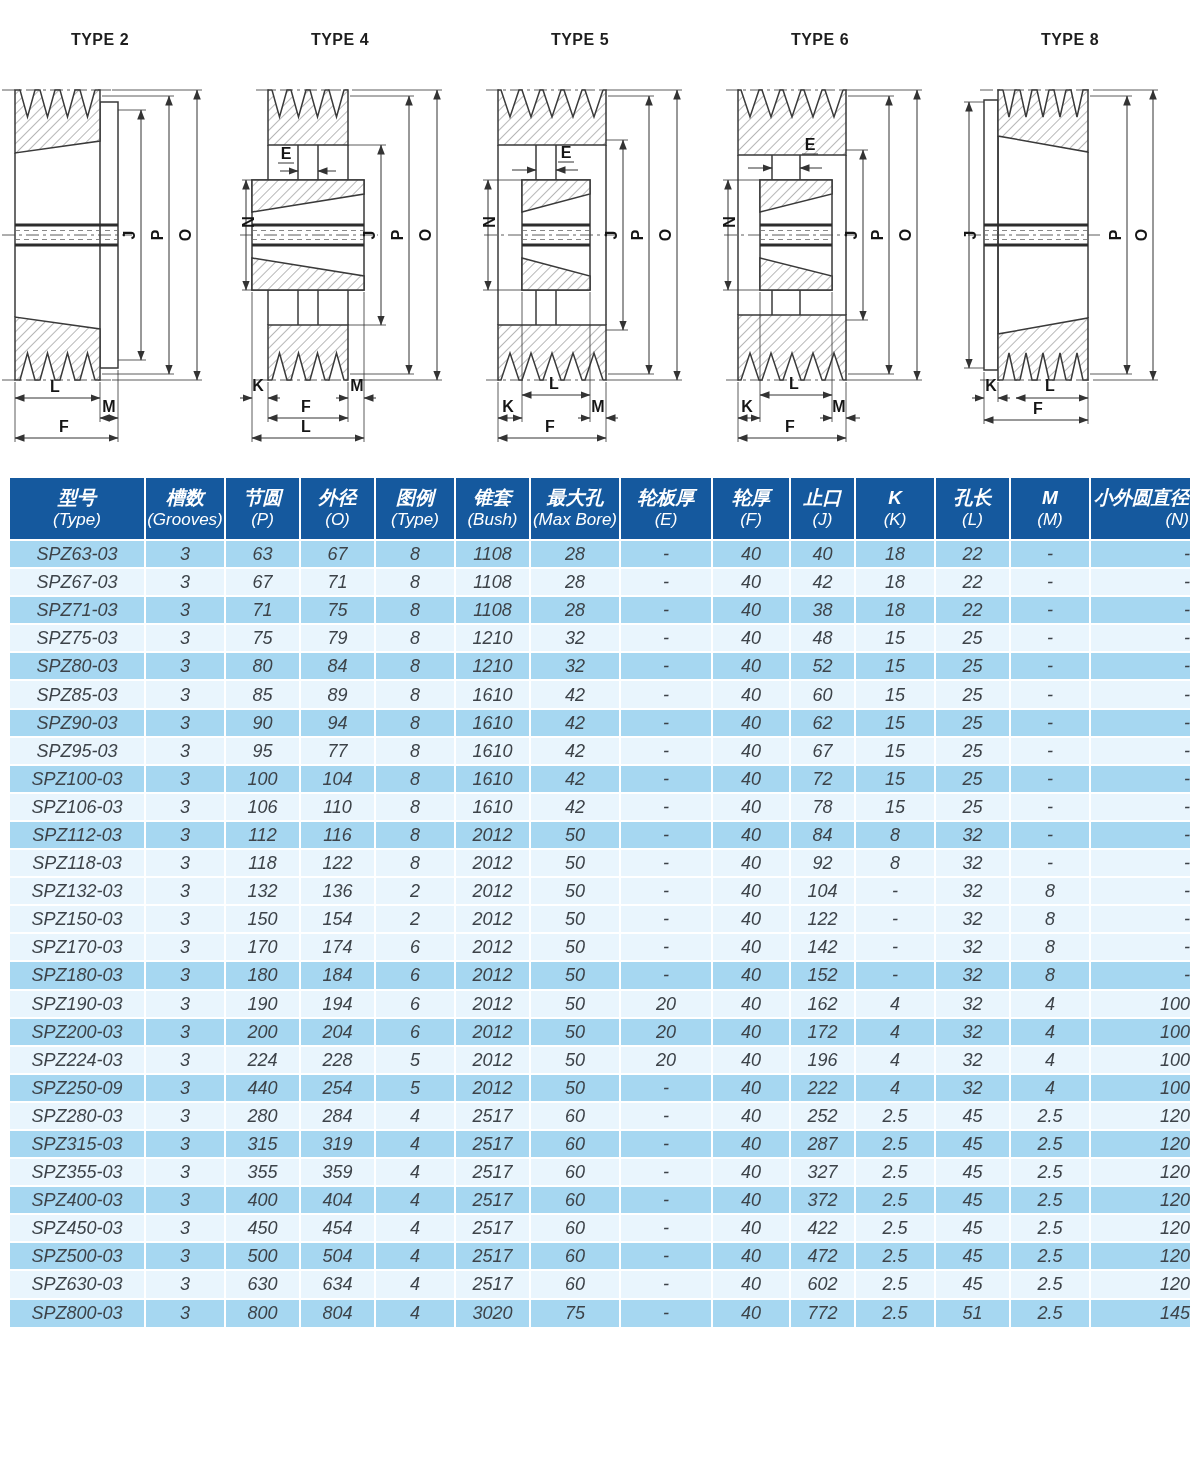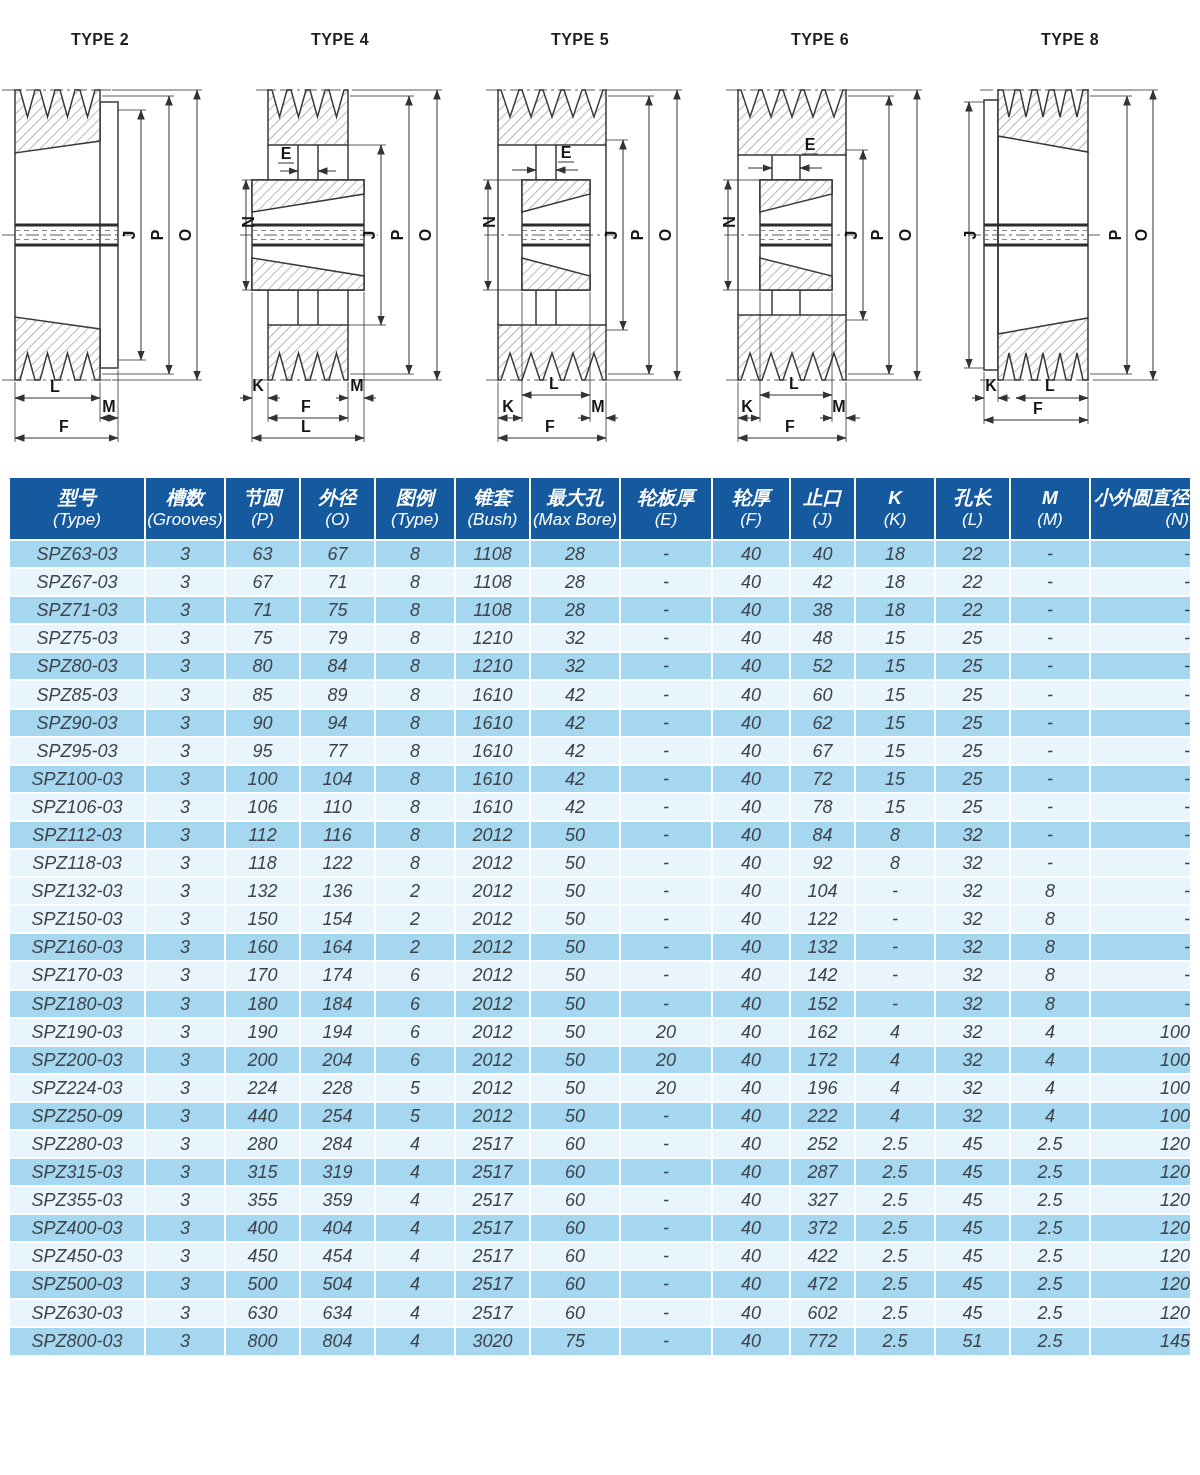--- a/index.html
+++ b/index.html
@@ -595,36 +595,20 @@
           <td>2012</td>
           <td>50</td>
           <td>-</td>
           <td>40</td>
           <td>122</td>
           <td>-</td>
           <td>32</td>
           <td>8</td>
           <td>-</td>
         </tr>
-        <tr class="odd">
-          <td>SPZ160-03</td>
-          <td>3</td>
-          <td>160</td>
-          <td>164</td>
-          <td>2</td>
-          <td>2012</td>
-          <td>50</td>
-          <td>-</td>
-          <td>40</td>
-          <td>132</td>
-          <td>-</td>
-          <td>32</td>
-          <td>8</td>
-          <td>-</td>
-        </tr>
         <tr class="even">
           <td>SPZ170-03</td>
           <td>3</td>
           <td>170</td>
           <td>174</td>
           <td>6</td>
           <td>2012</td>
           <td>50</td>
           <td>-</td>
           <td>40</td>

